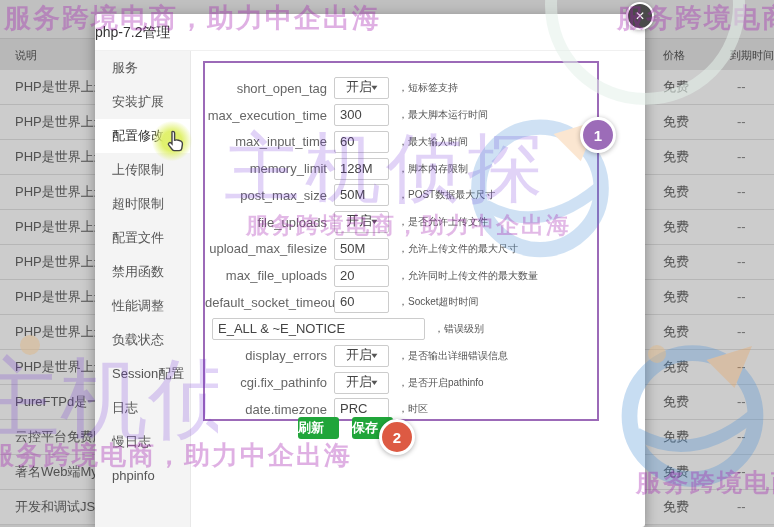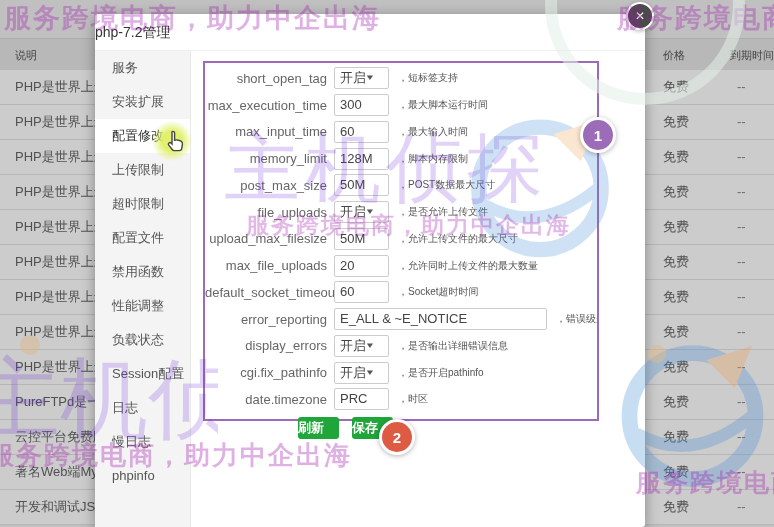--- a/index.html
+++ b/index.html
@@ -30,27 +30,27 @@
     display:flex;align-items:center;justify-content:center;cursor:pointer;padding:0;
     box-shadow:0 1px 4px rgba(0,0,0,.3);font-family:inherit;}
   .modal-body{display:flex;height:477px;}
   .sidebar{width:95px;background:#f4f4f4;border-right:1px solid #e8e8e8;flex-shrink:0;}
   .side-item{height:34px;line-height:34px;padding-left:17px;font-size:13px;color:#555;cursor:pointer;white-space:nowrap;}
   .side-item.active{background:#fff;color:#333;}
   .content{position:relative;flex:1;}
 
   
   .form-box{position:absolute;left:12px;top:10px;width:396px;height:360px;box-sizing:border-box;
-    border:2px solid #9c6ab8;padding-top:2px;overflow:hidden;}
+    border:2px solid #9c6ab8;padding-top:12px;overflow:hidden;}
   .frow{height:26.75px;display:flex;align-items:center;}
   .flabel{width:122px;text-align:right;font-size:13px;color:#666;flex-shrink:0;white-space:nowrap;}
   .inp,.sel{margin-left:7px;width:55px;height:22px;box-sizing:border-box;border:1px solid #ccc;
     border-radius:2px;background:#fff;font-size:13px;color:#444;padding:0 5px;line-height:20px;
     flex-shrink:0;overflow:hidden;white-space:nowrap;}
-  .sel{display:flex;align-items:center;justify-content:flex-start;cursor:pointer;}
+  .sel{display:flex;align-items:center;justify-content:center;cursor:pointer;font-family:Liberation Mono, monospace;}
   .sel .arrow{font-size:8px;color:#555;transform:scaleX(1.3);}
   .inp.wide{width:213px;}
   .fdesc{margin-left:9px;font-size:10px;color:#555;white-space:nowrap;}
 
   .btn{position:absolute;top:366px;width:41px;height:22px;background:#20a53a;border:none;
     border-radius:3px;color:#fff;font-size:13px;font-weight:bold;line-height:22px;text-align:left;
     cursor:pointer;padding:0;font-family:inherit;}
   .btn-refresh{left:107px;} .btn-save{left:161px;}
 
   
@@ -235,21 +235,20 @@
               <div class="flabel">max_file_uploads</div>
               <div class="inp">20</div>
               <div class="fdesc">，允许同时上传文件的最大数量</div>
             </div>
             <div class="frow">
               <div class="flabel">default_socket_timeout</div>
               <div class="inp">60</div>
               <div class="fdesc">，Socket超时时间</div>
             </div>
             <div class="frow">
-              <div class="flabel">error_reporting</div>
               <div class="inp wide">E_ALL &amp; ~E_NOTICE</div>
               <div class="fdesc">，错误级别</div>
             </div>
             <div class="frow">
               <div class="flabel">display_errors</div>
               <div class="sel">
                 <span>开启</span>
                 <span class="arrow">▼</span>
               </div>
               <div class="fdesc">，是否输出详细错误信息</div>

